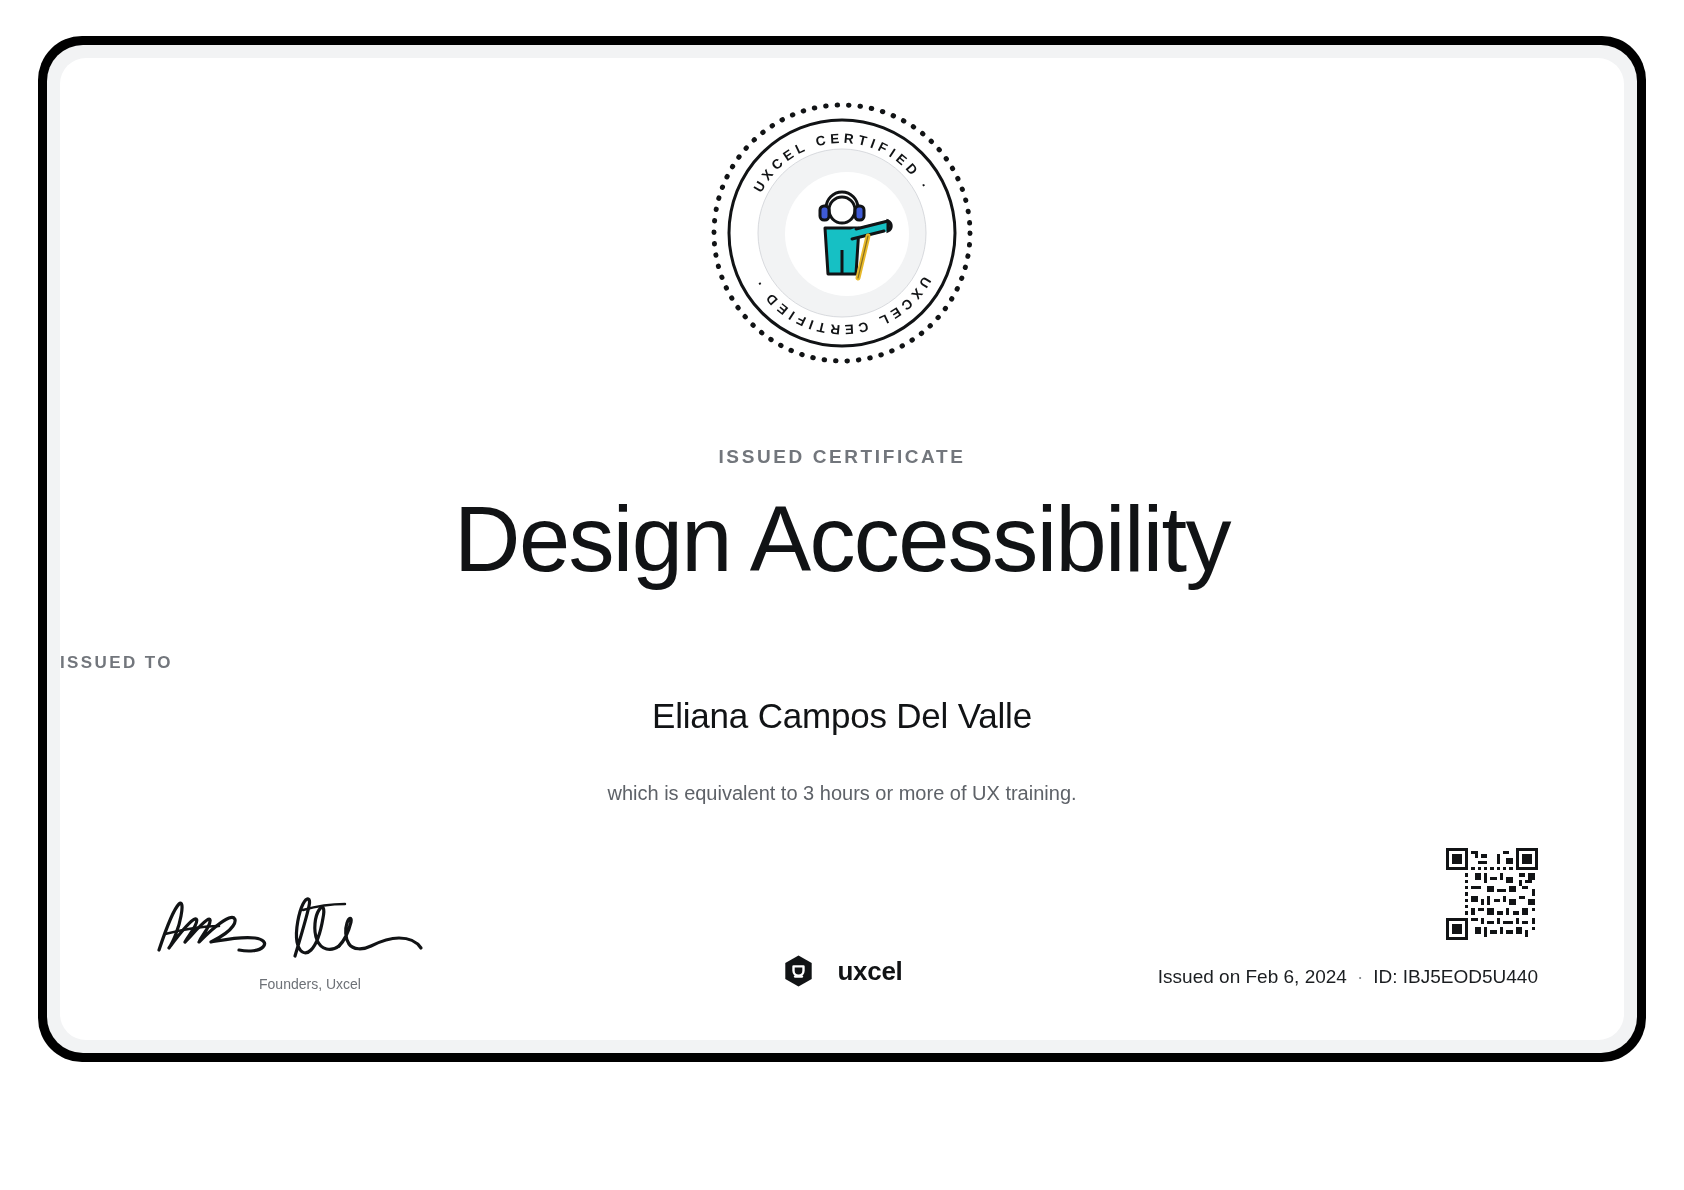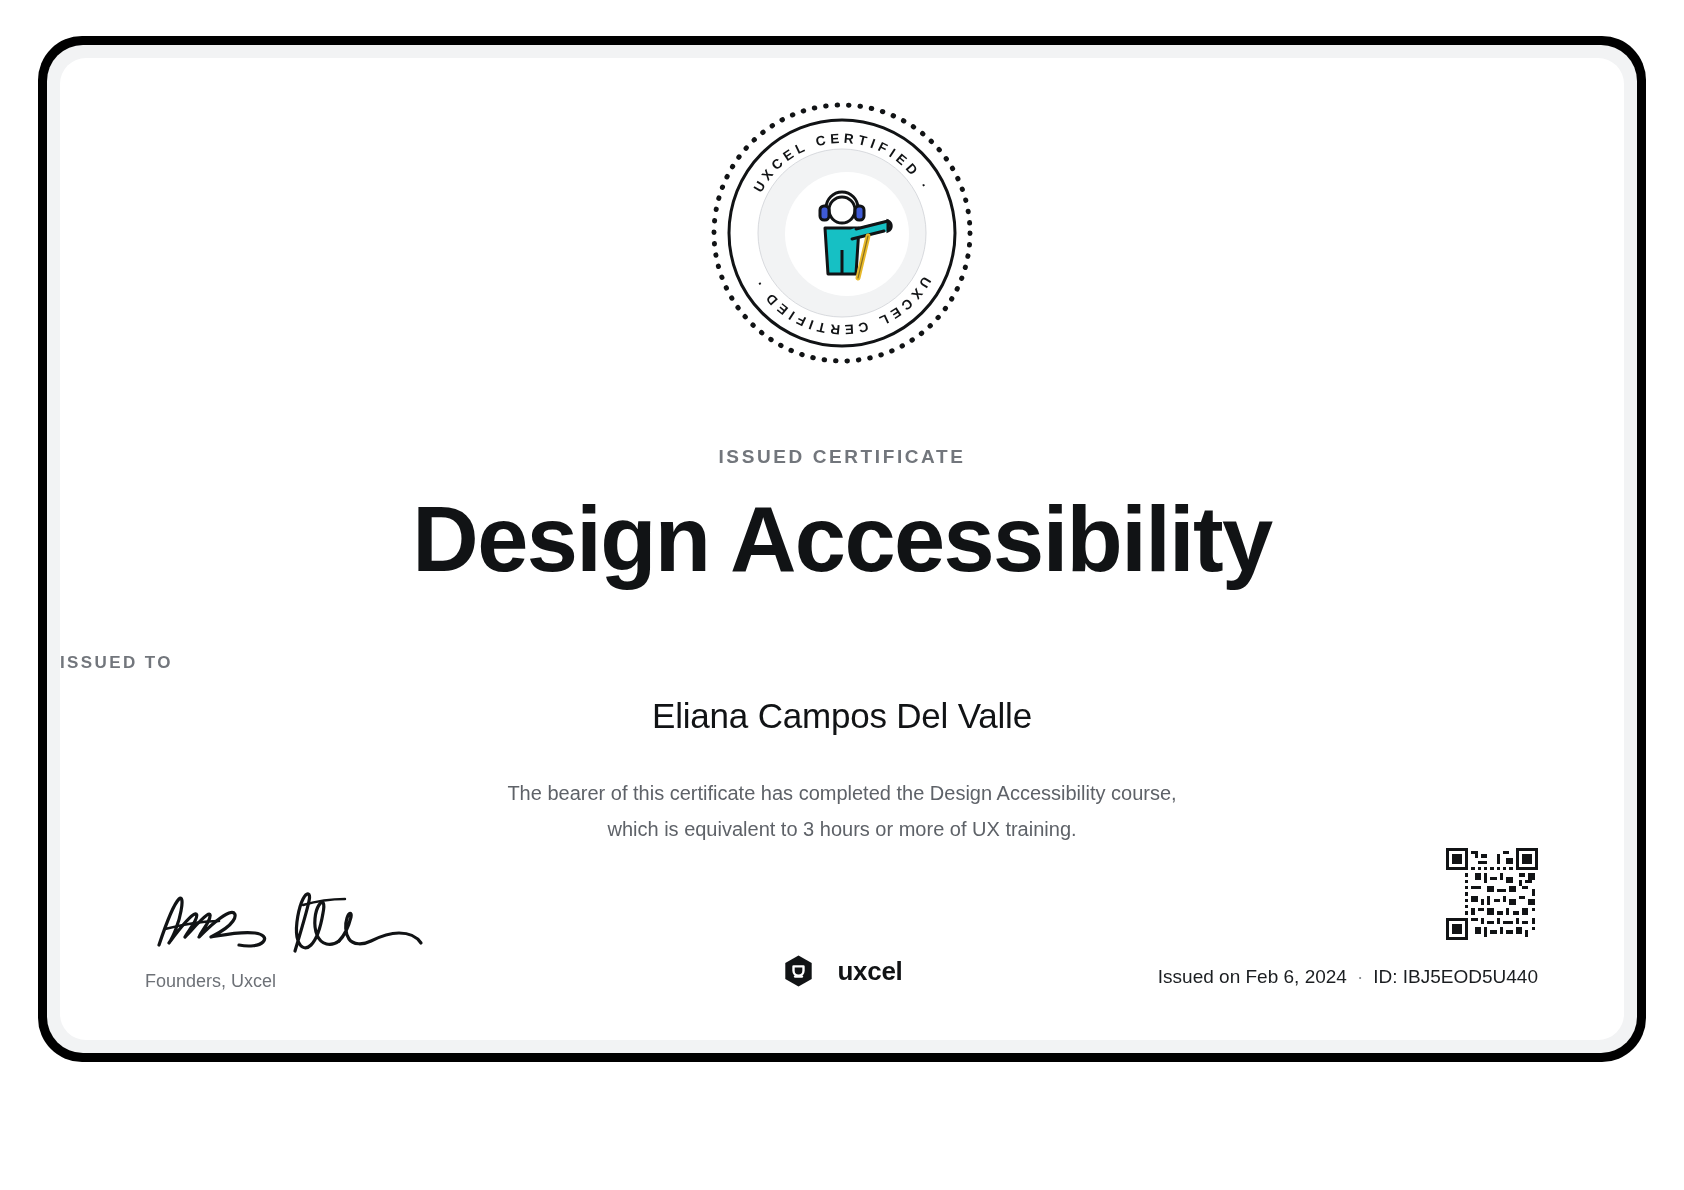--- a/index.html
+++ b/index.html
@@ -69,21 +69,21 @@
   }
 
   .course-title {
     position: absolute;
     top: 430px;
     left: 0;
     right: 0;
     text-align: center;
     font-size: 92px;
     line-height: 1.12;
-    font-weight: 700;
+    font-weight: 400;
     color: #111315;
     letter-spacing: -1.6px;
   }
 
   .issued-to-label {
     position: absolute;
     top: 595px;
     left: 0;
     right: 0;
     font-size: 17px;
@@ -122,22 +122,23 @@
     left: 85px;
     bottom: 48px;
     width: 330px;
   }
   .signature-img {
     height: 78px;
     width: 290px;
     margin-bottom: 8px;
   }
   .signature-caption {
-    font-size: 18px;
+    font-size: 14px;
     color: #6d7177;
+    text-align: center;
   }
 
   .brand-block {
     position: absolute;
     left: 50%;
     transform: translateX(-50%);
     bottom: 52px;
     display: flex;
     align-items: center;
     gap: 22px;
@@ -230,21 +231,20 @@
       </div>
 
       <div class="eyebrow">ISSUED CERTIFICATE</div>
 
       <div class="course-title">Design Accessibility</div>
 
       <div class="issued-to-label">ISSUED TO</div>
       <div class="recipient-name">Eliana Campos Del Valle</div>
 
       <div class="description">
-        <div>The bearer of this certificate has completed the Design Accessibility course,</div>
         <div>which is equivalent to 3 hours or more of UX training.</div>
       </div>
 
       <div class="signature-block">
         <div class="signature-img">
           <svg width="290" height="78" viewBox="0 0 290 78" xmlns="http://www.w3.org/2000/svg">
             <g fill="none" stroke="#111315" stroke-linecap="round" stroke-linejoin="round">
               <path d="M14,60 C22,36 30,18 34,14 C37,11 38,16 36,26 C34,38 28,52 24,58 C30,50 40,36 48,30 C52,27 53,30 50,36 C47,42 42,48 40,52 C46,46 56,34 62,30 C66,27 66,31 63,37 C60,43 56,47 54,52 C62,44 74,32 84,28 C90,26 92,30 88,36 C84,42 74,48 66,52 C78,50 96,46 110,48 C118,49 122,53 118,57 C114,61 104,62 94,60" stroke-width="3.2"></path>
               <path d="M20,44 C36,40 56,36 74,36" stroke-width="2.6"></path>
               <path d="M150,66 C156,46 162,26 164,16 C166,8 162,6 158,14 C154,22 150,40 152,52 C154,62 160,66 166,60 C172,54 176,40 178,28 C180,18 178,14 174,20 C170,26 168,40 172,50 C176,60 186,62 194,56" stroke-width="3.2"></path>

